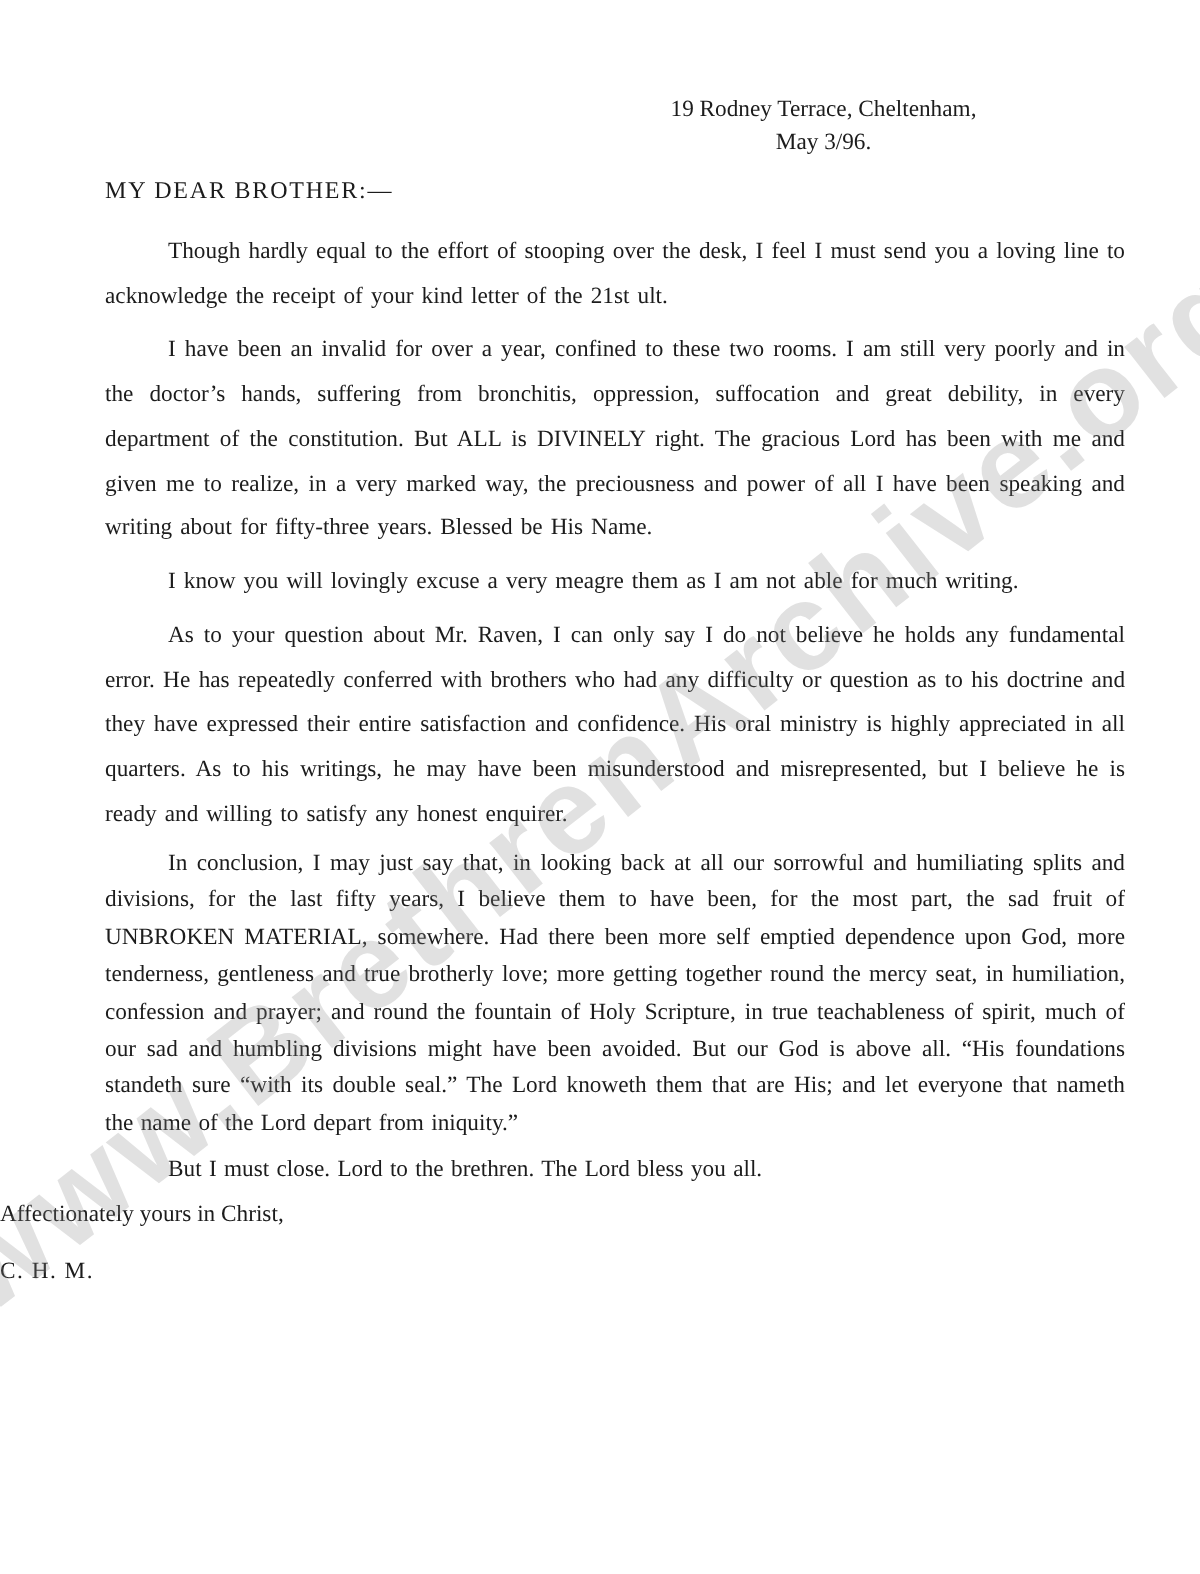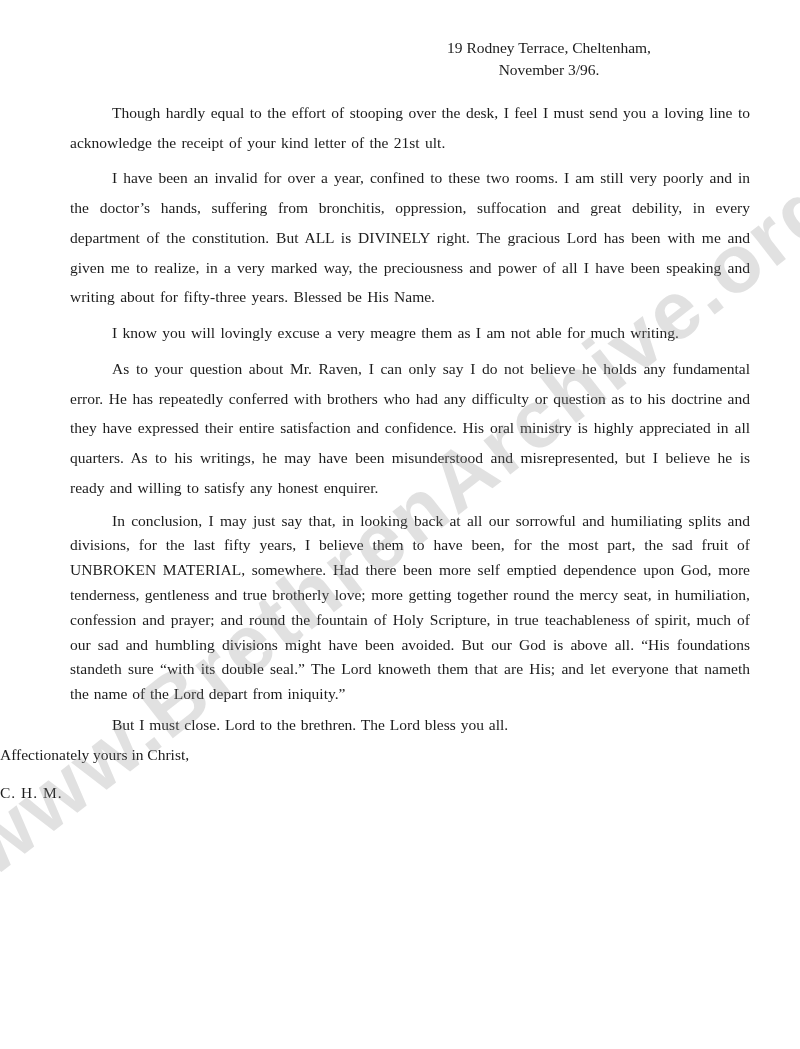--- a/index.html
+++ b/index.html
@@ -27,21 +27,21 @@
     font-size: 82px;
     letter-spacing: 3px;
     color: rgba(140, 140, 140, 0.26);
     white-space: nowrap;
     pointer-events: none;
     z-index: 5;
   }
   .content {
     position: relative;
     z-index: 1;
-    padding-top: 37px;
+    padding-top: 62px;
   }
   .address-block {
     margin-left: 426px;
     width: 246px;
     text-align: center;
     font-size: 15.5px;
     line-height: 1.45;
   }
   .salutation {
     margin: 12px 0 0 70px;
@@ -77,23 +77,24 @@
 <body>
 
 <div class="page">
 
   <div class="watermark">www.BrethrenArchive.org</div>
 
   <div class="content">
 
     <div class="address-block">
       <div>19 Rodney Terrace, Cheltenham,</div>
-      <div>November 3/96.</div>
+      <div>May 3/96.</div>
     </div>
 
+    <div class="salutation">MY DEAR BROTHER:—</div>
 
     <div class="letter-body">
       <p>Though hardly equal to the effort of stooping over the desk, I feel I must send you a loving line to acknowledge the receipt of your kind letter of the 21st ult.</p>
       <p>I have been an invalid for over a year, confined to these two rooms.  I am still very poorly and in the doctor’s hands, suffering from bronchitis, oppression, suffocation and great debility, in every department of the constitution.  But ALL is DIVINELY right.  The gracious Lord has been with me and given me to realize, in a very marked way, the preciousness and power of all I have been speaking and writing about for fifty-three years.  Blessed be His Name.</p>
       <p>I know you will lovingly excuse a very meagre them as I am not able for much writing.</p>
       <p>As to your question about Mr. Raven, I can only say I do not believe he holds any fundamental error.  He has repeatedly conferred with brothers who had any difficulty or question as to his doctrine and they have expressed their entire satisfaction and confidence.  His oral ministry is highly appreciated in all quarters.  As to his writings, he may have been misunderstood and misrepresented, but I believe he is ready and willing to satisfy any honest enquirer.</p>
       <p class="tight">In conclusion, I may just say that, in looking back at all our sorrowful and humiliating splits and divisions, for the last fifty years, I believe them to have been, for the most part, the sad fruit of UNBROKEN MATERIAL, somewhere.  Had there been more self emptied dependence upon God, more tenderness, gentleness and true brotherly love; more getting together round the mercy seat, in humiliation, confession and prayer; and round the fountain of Holy Scripture, in true teachableness of spirit, much of our sad and humbling divisions might have been avoided.  But our God is above all.  “His foundations standeth sure “with its double seal.”  The Lord knoweth them that are His; and let everyone that nameth the name of the Lord depart from iniquity.”</p>
       <p class="tight">But I must close.  Lord to the brethren.  The Lord bless you all.</p>
     </div>
 

